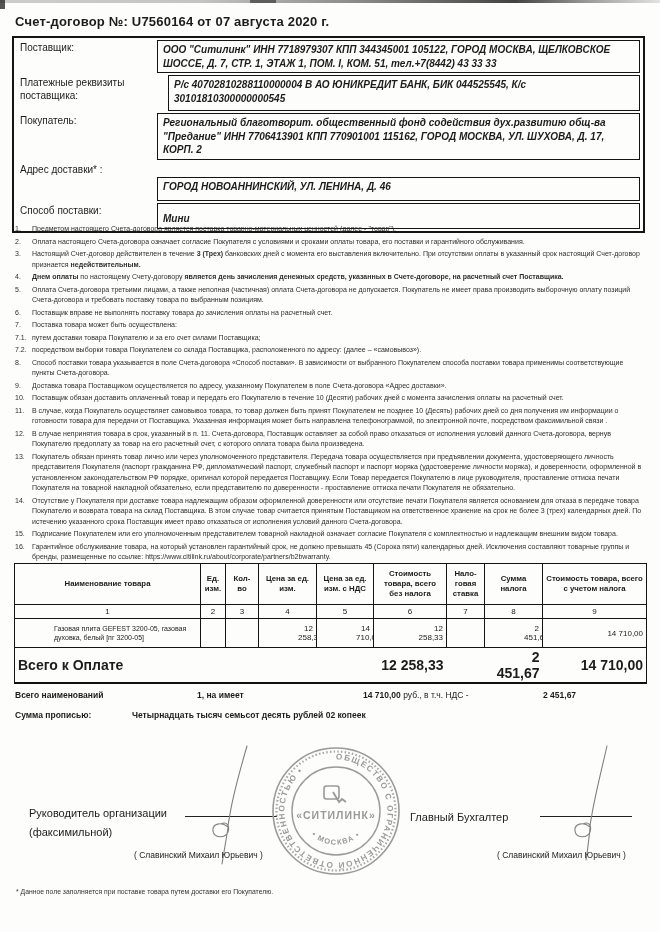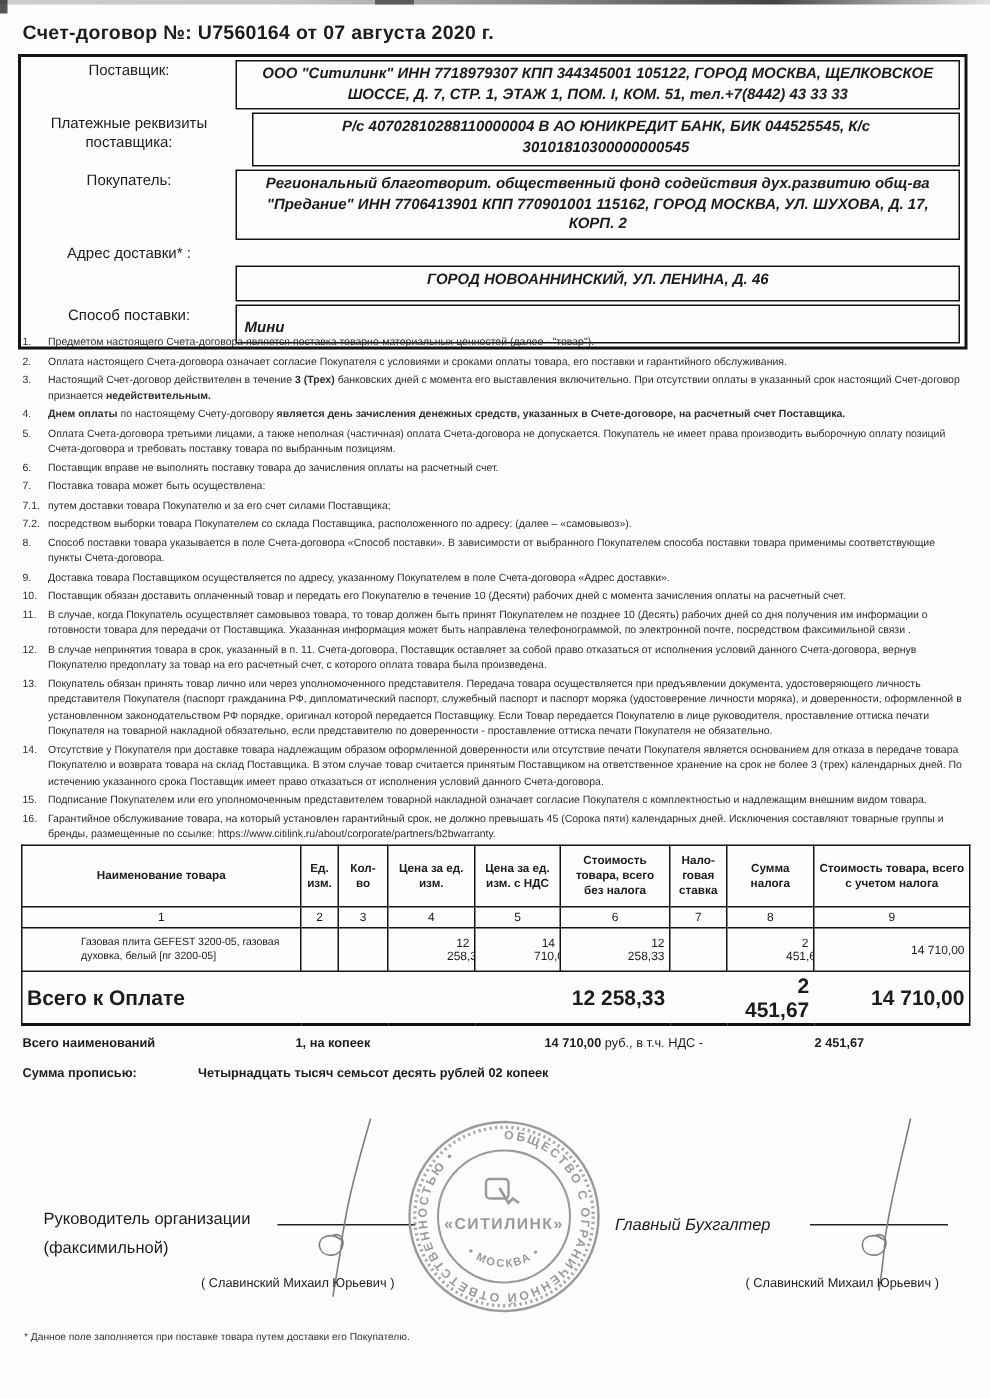--- a/index.html
+++ b/index.html
@@ -14,21 +14,21 @@
   
   .scan-top{position:absolute;top:0;left:0;right:0;height:3px;
     background:linear-gradient(90deg,rgba(60,60,60,.25) 0%,rgba(90,90,90,.35) 30%,rgba(40,40,40,.55) 55%,rgba(20,20,20,.8) 78%,rgba(70,70,70,.5) 90%,rgba(120,120,120,.2) 100%);}
   .scan-corner{position:absolute;top:0;left:0;width:5px;height:9px;background:#2b2b2b;opacity:.8;}
   .scan-mark{position:absolute;top:0;left:250px;width:26px;height:3px;background:#333;opacity:.65;}
 
   .title{position:absolute;top:14px;left:15px;font-size:13px;font-weight:bold;letter-spacing:.2px;}
 
   
   .info{position:absolute;top:36px;left:12px;width:633px;border:2px solid #141414;box-sizing:border-box;padding:1px 2px;}
-  .info-row{display:flex;text-align:center;}
+  .info-row{display:flex;}
   .info-label{width:140px;flex:0 0 140px;font-size:10px;padding:3px 4px 0 4px;box-sizing:border-box;line-height:1.25;}
   .info-value{flex:1;border:1.5px solid #141414;margin:1px 1px;padding:2px 5px;font-size:10px;font-weight:bold;font-style:italic;line-height:1.35;box-sizing:border-box;}
   .r1 .info-value{min-height:32px;}
   .r2 .info-value{min-height:36px;margin-left:12px;}
   .r3 .info-value{min-height:42px;}
   .r4 .info-value{min-height:24px;margin-top:16px;}
   .r5 .info-value{min-height:26px;display:flex;align-items:flex-end;}
 
   
   .terms{position:absolute;top:224px;left:15px;width:632px;font-size:7px;line-height:1.5;color:#2e2e2e;}
@@ -56,21 +56,21 @@
   .sum1{top:690px;}
   .sum2{top:710px;}
   .sum-line .lbl{font-weight:bold;}
   .p-abs{position:absolute;top:0;}
   .bold{font-weight:bold;}
 
   
   .sign-area{position:absolute;top:738px;left:14px;width:632px;height:150px;}
   .role{position:absolute;font-size:11px;line-height:1.7;}
   .role-left{left:15px;top:66px;}
-  .role-right{left:396px;top:70px;font-style:italic;}
+  .role-right{left:396px;top:70px;}
   .sig-line{position:absolute;border-bottom:1.2px solid #222;height:0;}
   .sig-line-left{left:171px;top:78px;width:92px;}
   .sig-line-right{left:526px;top:78px;width:92px;}
   .sig-name{position:absolute;font-size:8.5px;color:#222;}
   .sig-name-left{left:120px;top:112px;}
   .sig-name-right{left:483px;top:112px;}
   .squiggle{position:absolute;top:6px;width:60px;height:125px;}
   .squig-left{left:186px;}
   .squig-right{left:548px;}
   .stamp{position:absolute;left:257px;top:8px;width:130px;height:130px;}
@@ -236,21 +236,21 @@
       <td class="num">12 258,33</td>
       <td></td>
       <td class="num">2 451,67</td>
       <td class="num">14 710,00</td>
     </tr>
   </tbody>
     </table>
 
   <div class="sum-line sum1">
     <span class="p-abs lbl" style="left:0px">Всего наименований</span>
-    <span class="p-abs lbl" style="left:182px"><span>1</span><span>, на копеек</span></span>
+    <span class="p-abs lbl" style="left:182px"><span>1</span><span>, на имеет</span></span>
     <span class="p-abs" style="left:348px"><span class="bold">14 710,00</span><span> руб., в т.ч. НДС -</span></span>
     <span class="p-abs bold" style="left:528px">2 451,67</span>
   </div>
 
   <div class="sum-line sum2">
     <span class="p-abs lbl" style="left:0px">Сумма прописью:</span>
     <span class="p-abs lbl" style="left:117px">Четырнадцать тысяч семьсот десять рублей 02 копеек</span>
   </div>
 
   <div class="sign-area">

